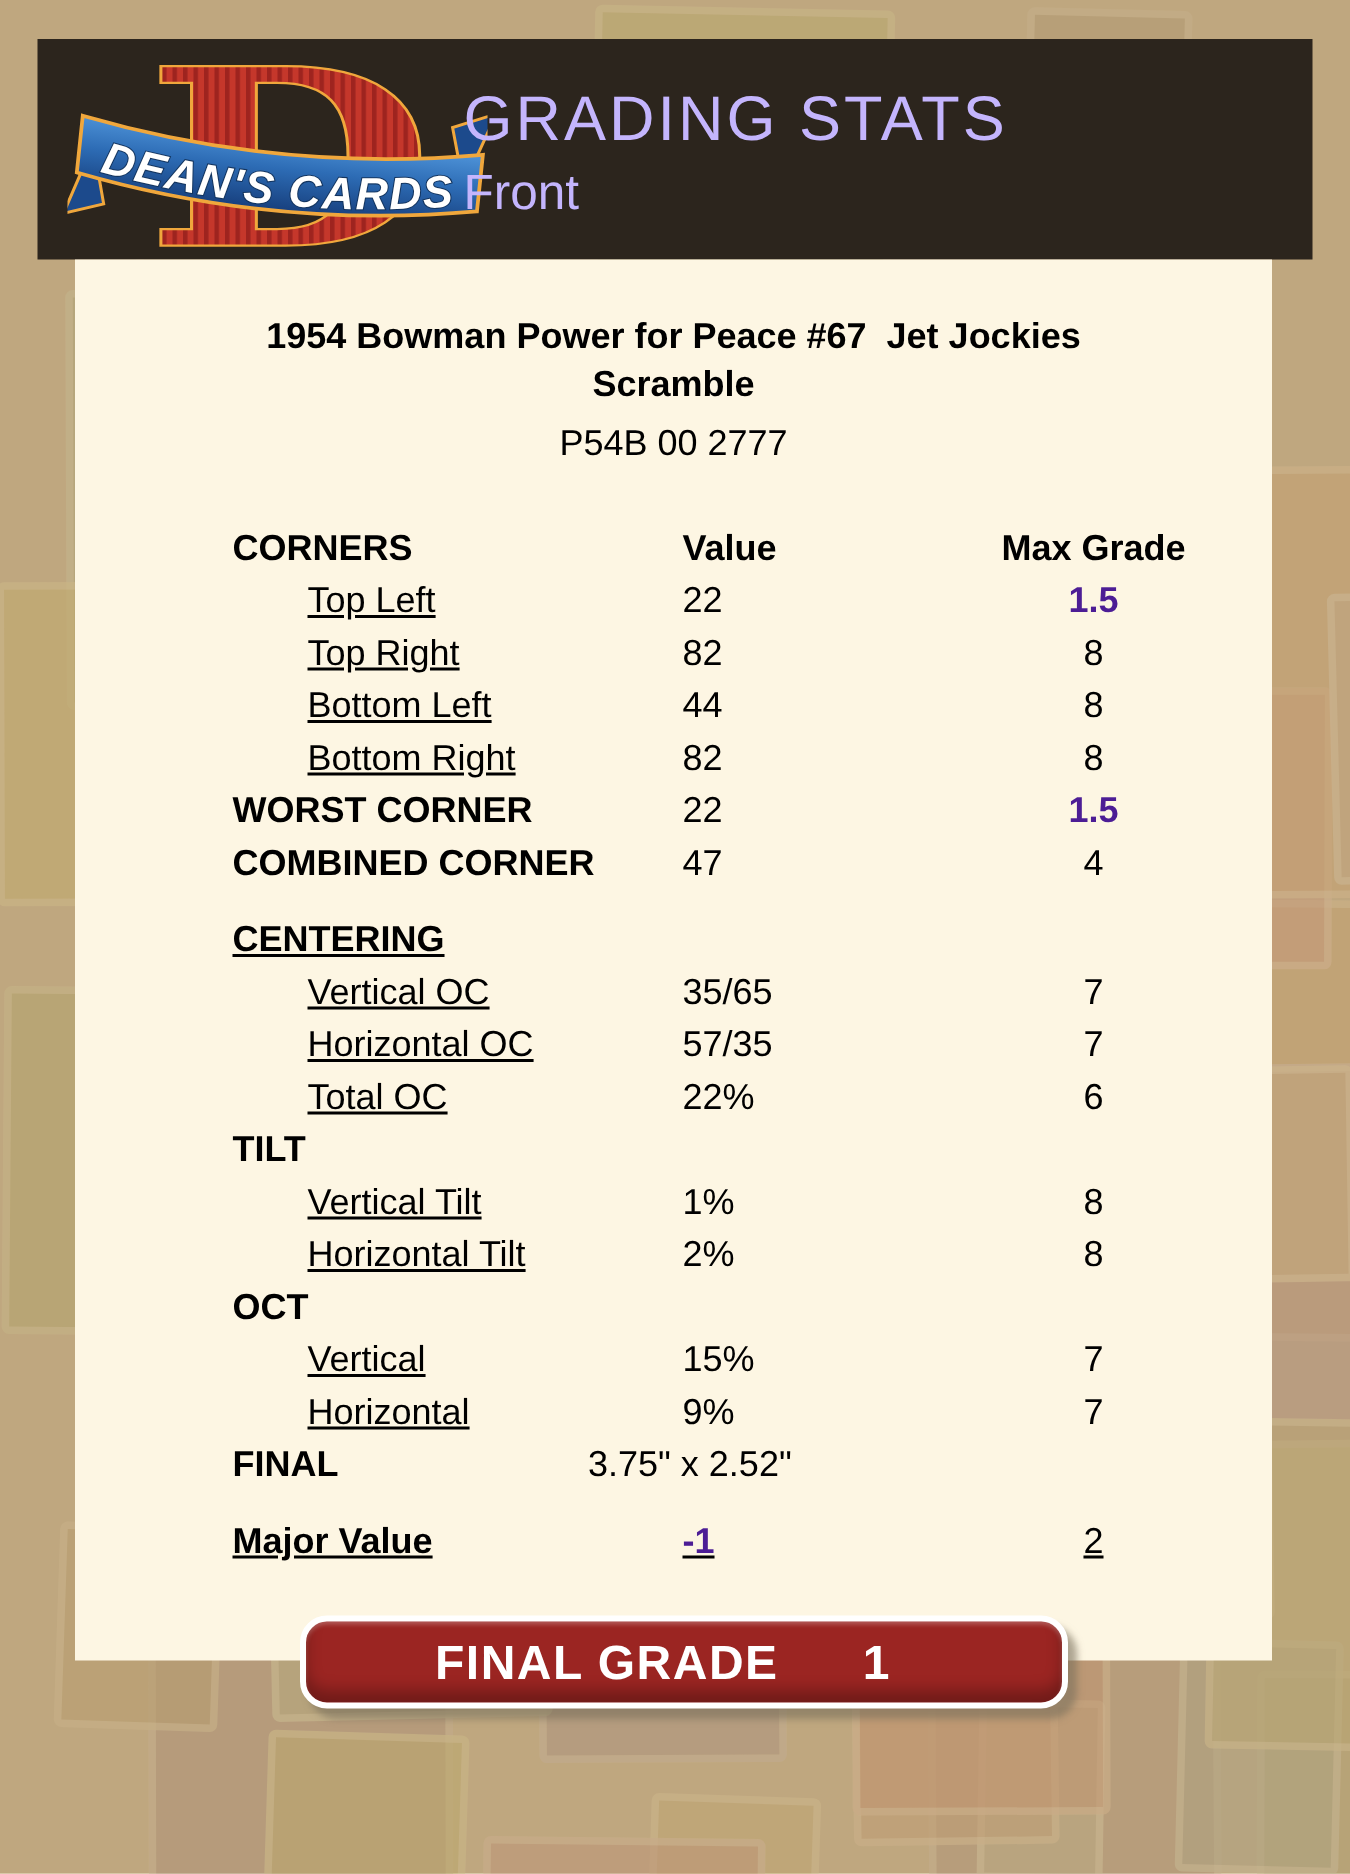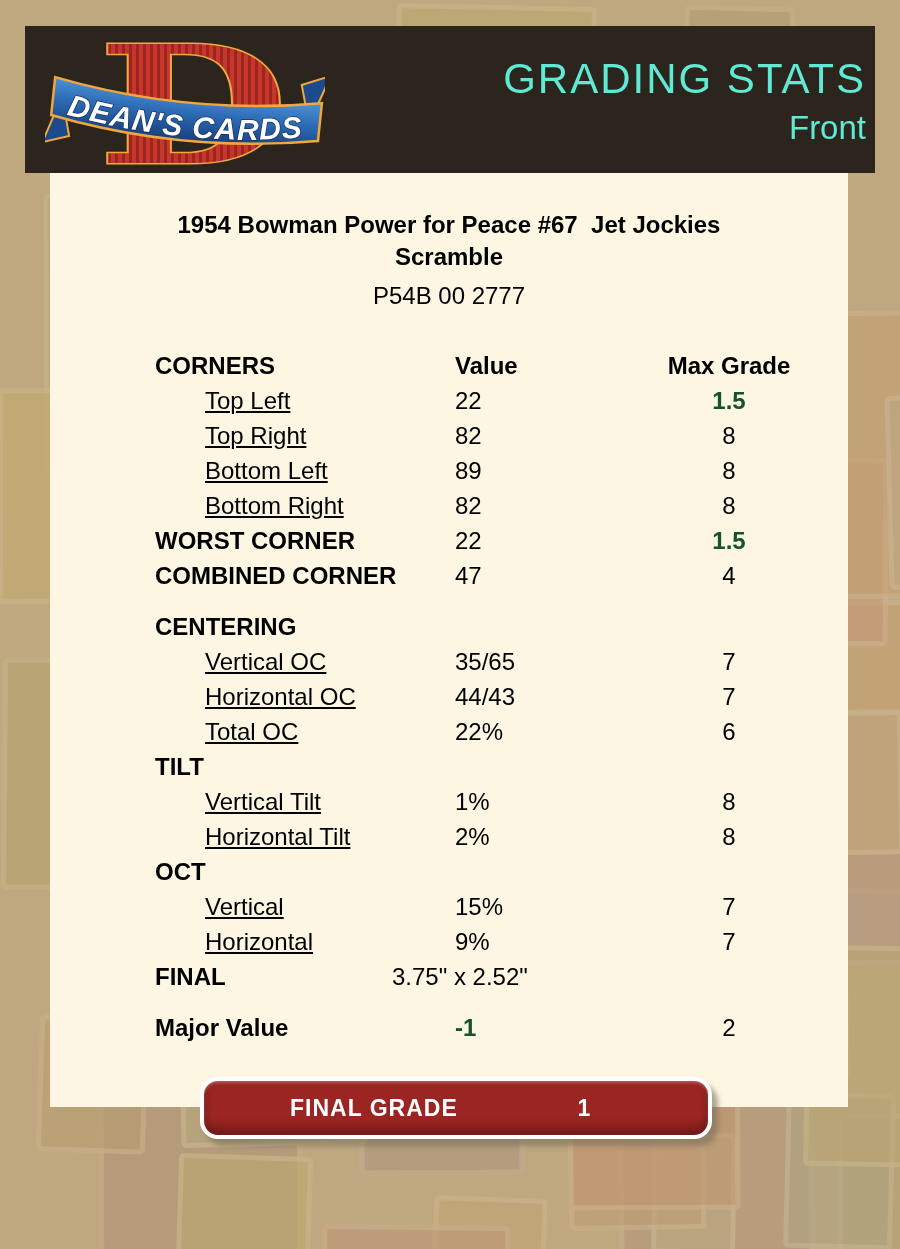--- a/index.html
+++ b/index.html
@@ -13,22 +13,22 @@
   .bg-card{position:absolute;border-radius:5px;}
   #collage::after{content:"";position:absolute;inset:0;background:rgba(192,167,127,0.55);}
 
   
   .header-bar{
     position:absolute;left:25px;top:26px;width:850px;height:147px;
     background:#2c251d;
   }
   .logo{position:absolute;left:20px;top:3px;width:280px;height:150px;}
   .titles{
-    position:absolute;left:301px;top:0;width:540px;height:100%;
-    text-align:right;color:#5eead4;
+    position:absolute;left:284px;top:0;width:540px;height:100%;
+    text-align:left;color:#c4b5fd;
   }
   .main-title{margin-top:30px;font-size:42px;letter-spacing:2px;line-height:46px;}
   .sub-title{margin-top:7px;font-size:33px;line-height:38px;}
 
   
   .content{
     position:absolute;left:50px;top:173px;width:798px;height:934px;
     background:#fdf6e3;color:#000;
   }
   .card-title{
@@ -37,37 +37,37 @@
   }
   .card-title div{white-space:pre;}
   .serial{
     position:absolute;top:108px;left:0;right:0;text-align:center;
     font-size:24px;line-height:30px;
   }
 
   
   .stats{position:absolute;top:175px;left:0;right:0;}
   .row{display:flex;height:35px;align-items:center;padding-left:105px;font-size:24px;}
-  .row.gap{margin-top:16px;}
+  .row.gap{margin-top:16px;text-decoration:underline;}
   .lbl{flex:0 0 300px;box-sizing:border-box;}
   .lbl.indent{padding-left:50px;text-decoration:underline;}
   .bold{font-weight:bold;}
   .val{flex:0 0 204px;text-align:left;}
   .max{flex:0 0 140px;text-align:center;}
-  .red{color:#14532d;font-weight:bold;}
+  .red{color:#4c1d95;font-weight:bold;}
   .val.shift{transform:translateX(-63px);}
 
   
   .final-grade{
     position:absolute;left:150px;top:904px;width:512px;height:62px;
     box-sizing:border-box;
     background:#9b2522;
     border:4px solid #ffffff;border-radius:18px;
     box-shadow:6px 7px 5px rgba(122,112,92,0.6), inset 0 -8px 10px rgba(0,0,0,0.28), inset 0 2px 3px rgba(255,255,255,0.25);
-    color:#ffffff;font-weight:bold;font-size:23px;
+    color:#ffffff;font-weight:bold;font-size:32px;
     display:flex;align-items:center;cursor:pointer;
   }
   .fg-label{margin-left:86px;letter-spacing:1px;}
   .fg-value{position:absolute;left:358px;width:44px;text-align:center;}
 </style>
 </head>
 <body>
 
 <div id="collage">
     <div class="bg-card" style="left: 504.19px; top: 233.772px; width: 102.805px; height: 126.537px; transform: rotate(-0.5deg); background: rgba(151, 144, 90, 0.55); border: 5px solid rgba(226, 208, 175, 0.45);"></div>
@@ -168,21 +168,21 @@
       <span class="val">22</span>
       <span class="max red">1.5</span>
     </div>
     <div class="row">
       <span class="lbl indent">Top Right</span>
       <span class="val">82</span>
       <span class="max">8</span>
     </div>
     <div class="row">
       <span class="lbl indent">Bottom Left</span>
-      <span class="val">89</span>
+      <span class="val">44</span>
       <span class="max">8</span>
     </div>
     <div class="row">
       <span class="lbl indent">Bottom Right</span>
       <span class="val">82</span>
       <span class="max">8</span>
     </div>
     <div class="row">
       <span class="lbl bold">WORST CORNER</span>
       <span class="val">22</span>
@@ -198,21 +198,21 @@
       <span class="val"></span>
       <span class="max"></span>
     </div>
     <div class="row">
       <span class="lbl indent">Vertical OC</span>
       <span class="val">35/65</span>
       <span class="max">7</span>
     </div>
     <div class="row">
       <span class="lbl indent">Horizontal OC</span>
-      <span class="val">44/43</span>
+      <span class="val">57/35</span>
       <span class="max">7</span>
     </div>
     <div class="row">
       <span class="lbl indent">Total OC</span>
       <span class="val">22%</span>
       <span class="max">6</span>
     </div>
     <div class="row">
       <span class="lbl bold">TILT</span>
       <span class="val"></span>

